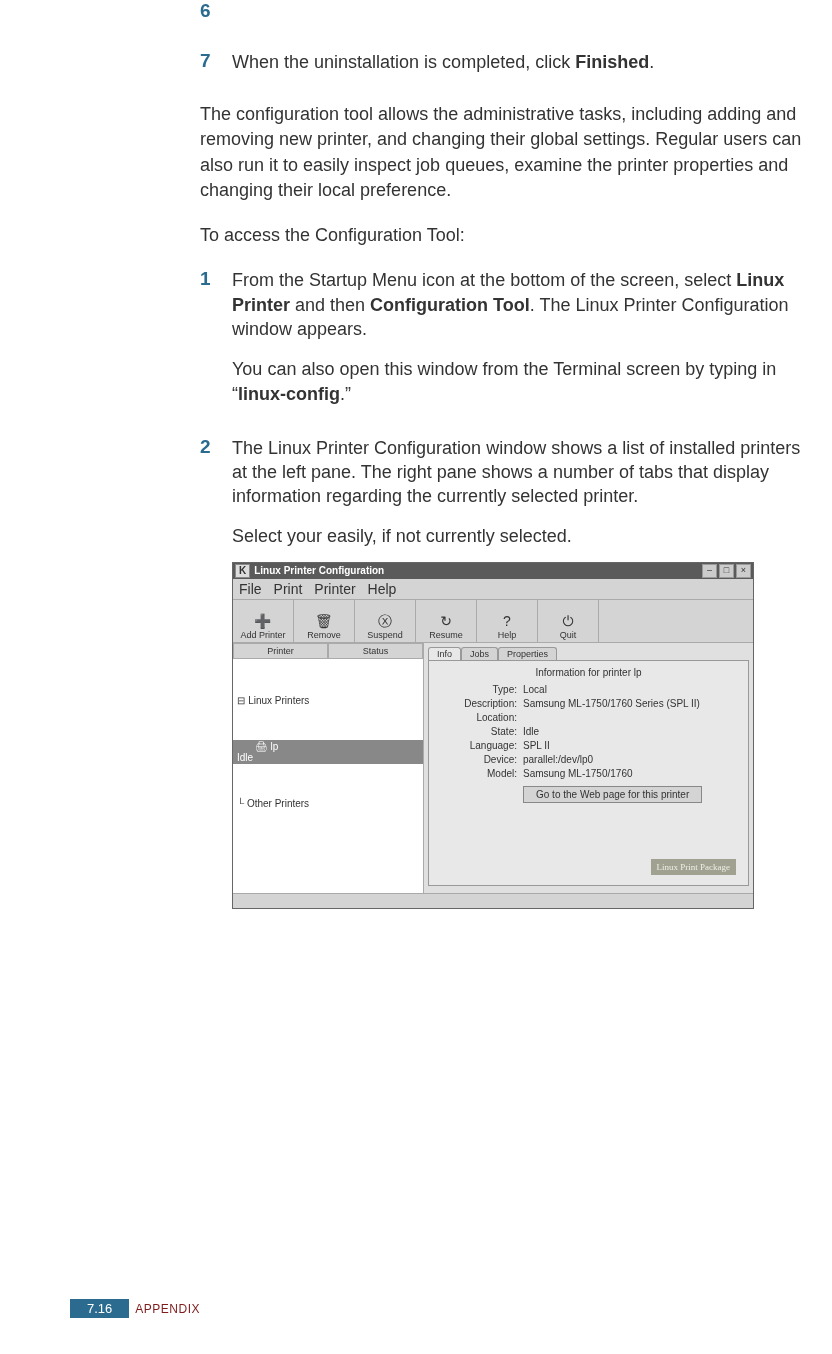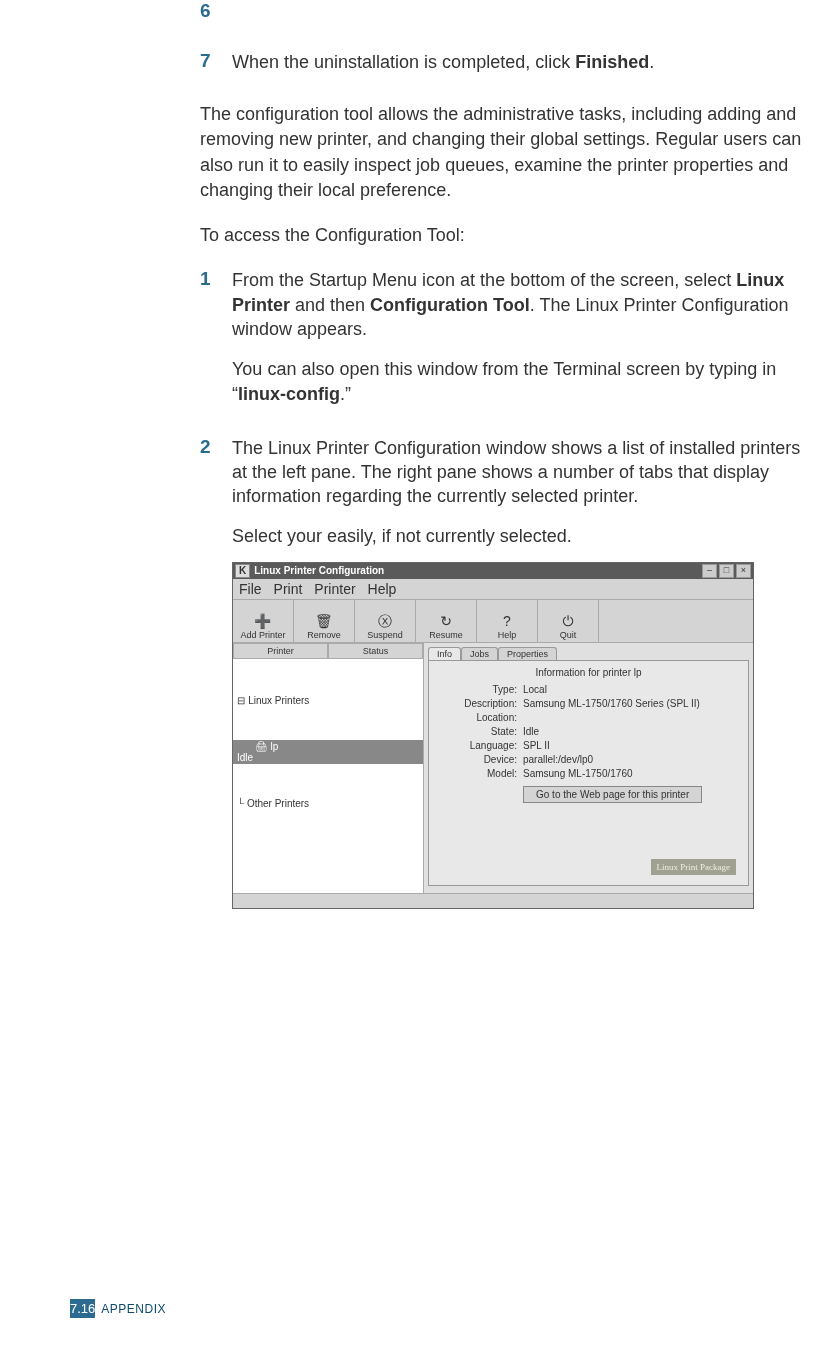--- a/index.html
+++ b/index.html
@@ -233,30 +233,30 @@
     position: absolute;
     bottom: 36px;
     left: 70px;
     display: flex;
     align-items: center;
   }
   .footer-badge {
     background: #2a6b8f;
     color: #fff;
     font-size: 13px;
-    padding: 2px 0;
+    padding: 2px 17px;
     margin-right: 6px;
     font-family: Verdana, sans-serif;
   }
   .footer-badge .pg { color: #fff; }
   .footer-text {
     font-size: 12px;
     font-variant: small-caps;
     letter-spacing: 0.5px;
-    color: #0c4a6e;
+    color: #7f1d1d;
   }
 </style>
 </head>
 <body>
 
 <div class="page">
 
   <div class="step-row">
     <div class="step-num">6</div>
   </div>

